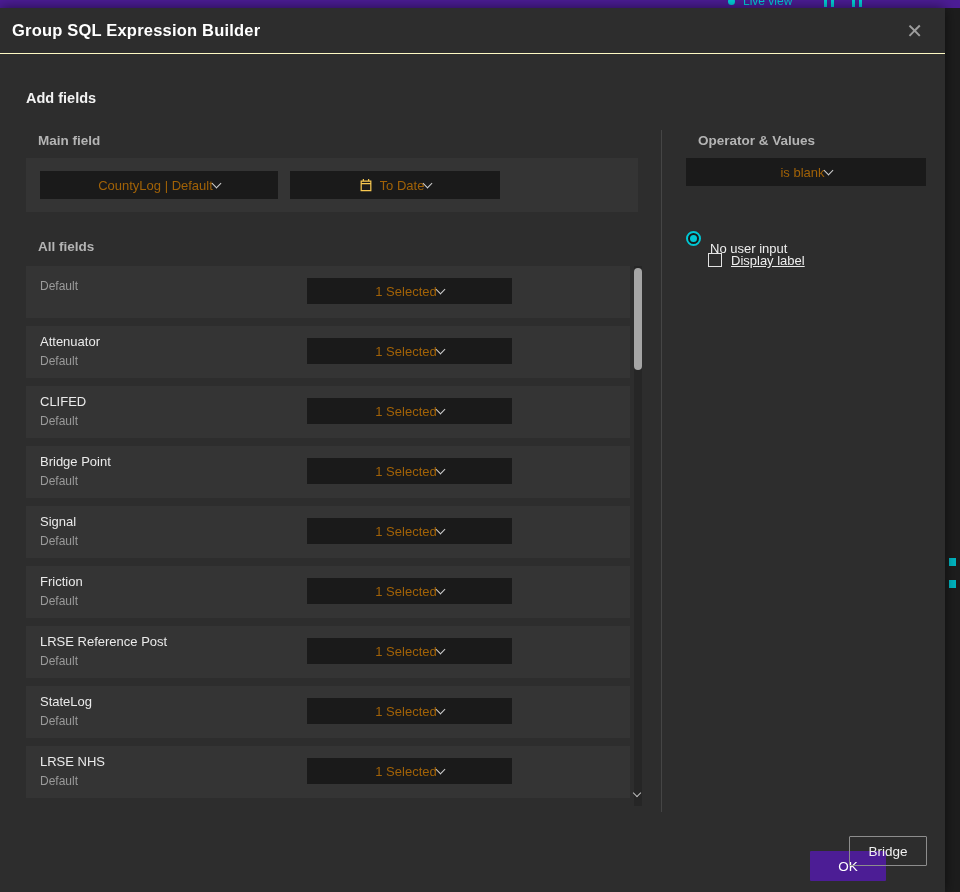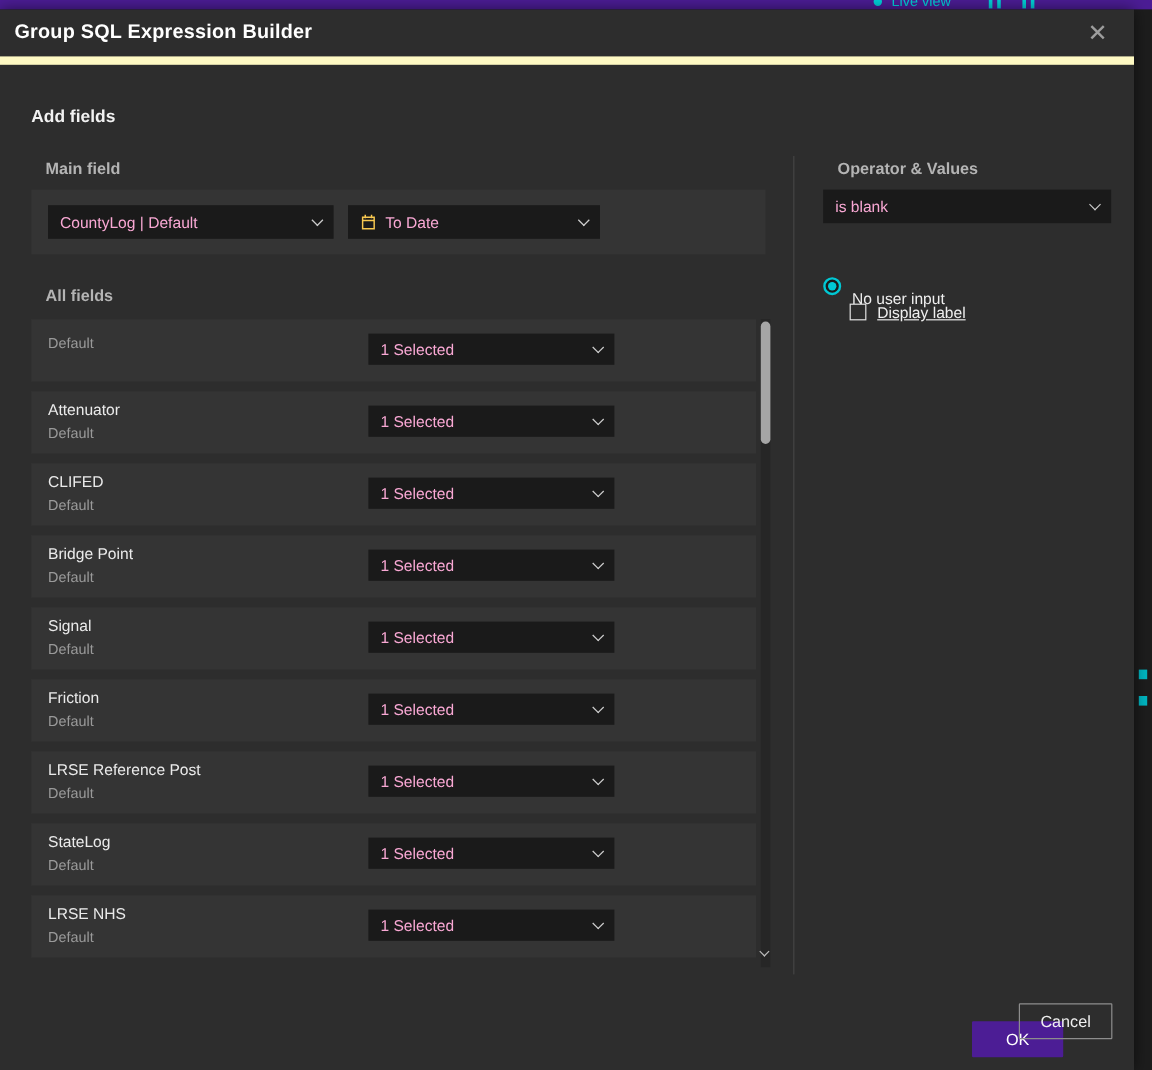--- a/index.html
+++ b/index.html
@@ -35,21 +35,21 @@
 
   
   .dialog {
     position: absolute; left: 0; top: 8px; width: 945px; height: 884px;
     background: #2d2d2d;
     box-shadow: 0 0 12px rgba(0,0,0,.55);
   }
   .dialog-header {
     height: 46px; display: flex; align-items: center;
     padding: 0 16px 0 12px;
-    border-bottom: 7px solid #fef9c3;
+    border-bottom: 1px solid #fef9c3;
   }
   .dialog-title { font-size: 16.5px; font-weight: 600; color: #ffffff; letter-spacing: .2px; }
   .close-btn {
     margin-left: auto; background: none; border: none; cursor: pointer;
     color: #9d9d9d; font-size: 20px; line-height: 20px; padding: 2px 6px;
     font-family: "Liberation Sans", sans-serif;
   }
 
   .section-title {
     position: absolute; left: 26px; top: 82px;
@@ -58,22 +58,22 @@
   .group-label {
     position: absolute; font-size: 13.5px; font-weight: 600; color: #b4b4b4; margin-left: 12px;
   }
   .lbl-main   { left: 26px;  top: 125px; }
   .lbl-all    { left: 26px;  top: 231px; }
   .lbl-op     { left: 686px; top: 125px; }
 
   
   .dropdown {
     background: #1a1a1a; height: 28px;
-    display: flex; align-items: center; justify-content: space-between;
-    padding: 0 10px; font-size: 13px; color: #f9a8d4; cursor: pointer;
+    display: flex; align-items: center; justify-content: center;
+    padding: 0 10px; font-size: 13px; color: #a16207; cursor: pointer;
   }
   .chev {
     width: 7px; height: 7px;
     border-right: 1.6px solid #cfcfcf; border-bottom: 1.6px solid #cfcfcf;
     transform: rotate(45deg); margin-top: -4px; flex: 0 0 auto;
   }
   .dd-text { white-space: nowrap; overflow: hidden; }
   .dd-left { display: flex; align-items: center; gap: 7px; }
 
   
@@ -300,14 +300,14 @@
     <span class="radio"></span>
     <span class="radio-label">No user input</span>
   </div>
 
   <div class="check-row">
     <span class="checkbox"></span>
     <span class="check-label">Display label</span>
   </div>
 
   <button class="btn btn-ok">OK</button>
-  <button class="btn btn-cancel">Cancel</button>
+  <button class="btn btn-cancel">Bridge</button>
 </div>
 
 </body></html>

